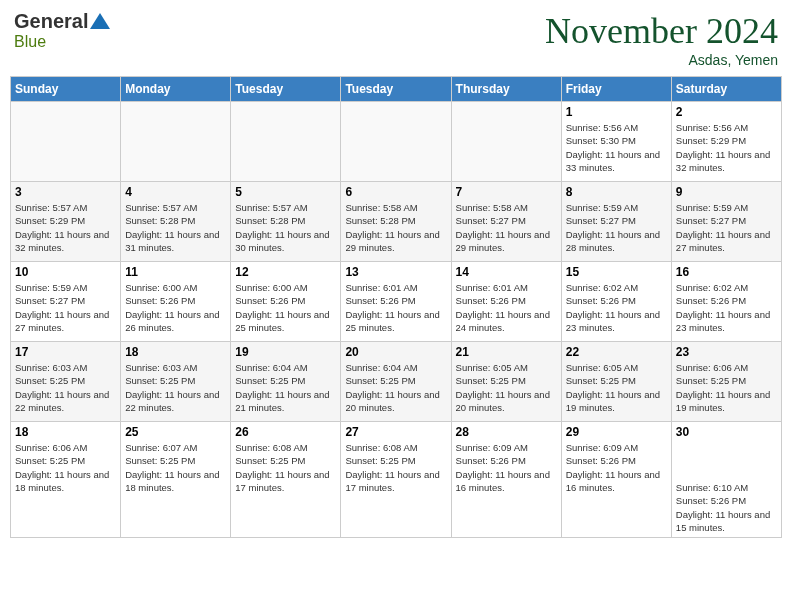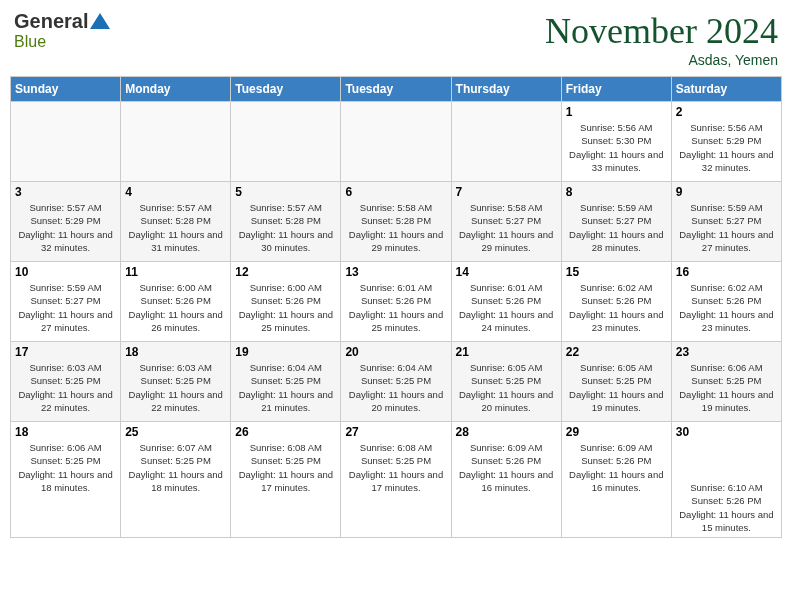--- a/index.html
+++ b/index.html
@@ -80,21 +80,20 @@
     .day-number {
       font-size: 12px;
       font-weight: bold;
       display: block;
       margin-bottom: 2px;
     }
     .day-info {
       font-size: 9.5px;
       line-height: 1.4;
       color: #333;
-      text-align: center;
     }
     .empty-cell {
       background: #f9f9f9 !important;
     }
   </style>
 </head>
 <body>
 
 <div class="header">
   <div class="logo">

